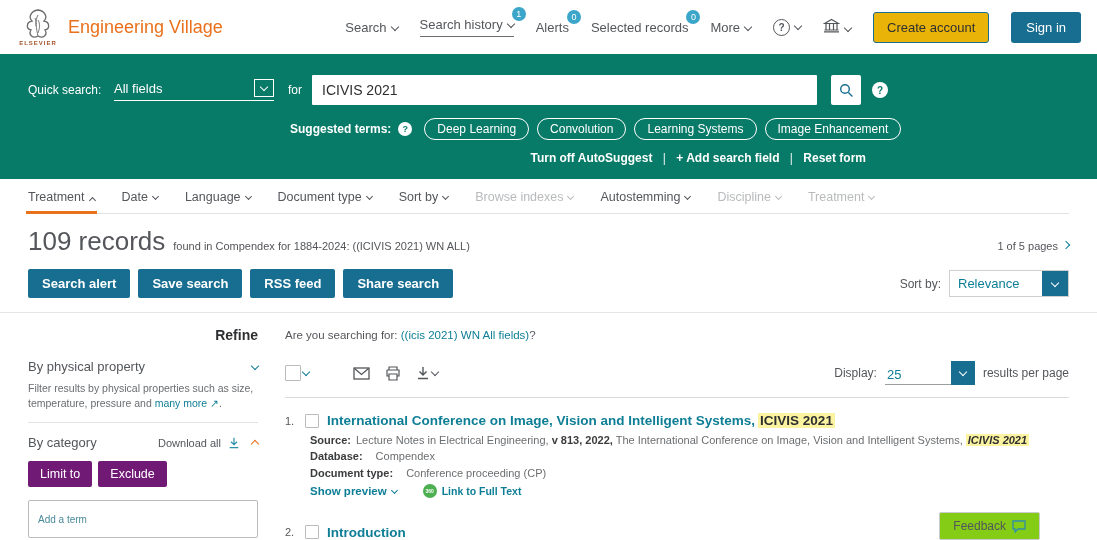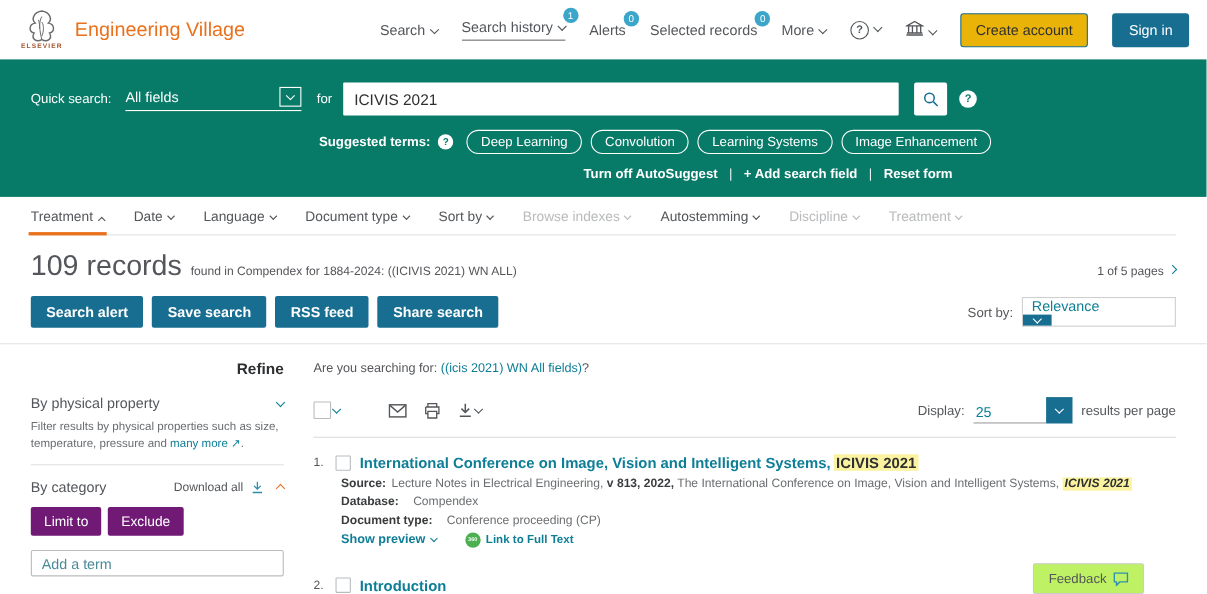--- a/index.html
+++ b/index.html
@@ -65,42 +65,42 @@
   .band-row1 { display:flex; align-items:baseline; }
   .rec-count { font-size:26px; color:#54565b; font-weight:400; }
   .rec-detail { font-size:11px; margin-left:8px; }
   .pagination { margin-left:auto; font-size:11px; color:#54565b; cursor:pointer; }
   .pagination .chev { color:#0e7e96; }
   .band-row2 { display:flex; align-items:center; margin-top:12px; }
   .btn-teal { background:#186e90; color:#fff; border:none; border-radius:2px; padding:7px 14px;
     font-size:13px; font-weight:bold; font-family:inherit; margin-right:8px; }
   .sort-wrap { margin-left:auto; display:flex; align-items:center; }
   .sort-label { font-size:12px; margin-right:8px; }
-  .dd { display:flex; border:1px solid #cfcfcf; background:#fff; width:140px; height:27px; cursor:pointer;flex-direction:column; }
+  .dd { display:flex; align-items:center; border:1px solid #cfcfcf; background:#fff; width:120px; height:27px; cursor:pointer; }
   .dd-val { flex:1; padding:0 8px; color:#0e7e96; font-size:13px; }
   .dd-btn { width:26px; height:100%; background:#186e90; color:#fff; display:flex; align-items:center; justify-content:center; }
   .dd-btn .chev { margin:0 0 2px 0; }
 
   
   .content { display:flex; padding:0 28px; }
   .sidebar { width:230px; flex:none; margin-right:27px; }
   .main { flex:1; position:relative; }
 
   .refine-title { font-size:14px; font-weight:bold; color:#2e2f31; margin:14px 0 16px;text-align:right; }
   .side-row { display:flex; align-items:center; justify-content:space-between; font-size:13px; color:#53565a; }
   .side-row .chev { color:#0e7e96; }
   .side-desc { font-size:10.5px; color:#6a6d70; line-height:1.4; margin-top:7px; }
   .side-link { color:#0e7e96; cursor:pointer; }
   .side-hr { border:none; border-top:1px solid #e2e2e2; margin:12px 0; }
   .dl-group { display:flex; align-items:center; gap:7px; font-size:11px; }
   .dl-group .chev { color:#e9711c; }
   .side-btns { display:flex; gap:6px; margin-top:11px; }
   .btn-lt { background:#701a75; color:#fff; border:none; border-radius:2px; padding:6px 12px; font-size:12.5px; font-family:inherit; }
-  .term-input { width:100%; height:24px; border:1px solid #b9bcbe; border-radius:2px; padding:0 9px;
-    font-size:13px; margin-top:13px; font-family:inherit; color:#1d4ed8; }
+  .term-input { width:100%; height:38px; border:1px solid #b9bcbe; border-radius:2px; padding:0 9px;
+    font-size:10px; margin-top:13px; font-family:inherit; color:#1d4ed8; }
   .term-input::placeholder { color:#4a8a99; opacity:1; }
   .cb { display:inline-block; width:14px; height:14px; border:1px solid #b9bcbe; background:#fff; border-radius:1px; flex:none; }
 
   .searching { margin-top:16px; font-size:11.5px; }
   .searching a { color:#0e7e96; text-decoration:none; cursor:pointer; }
   .toolbar { display:flex; align-items:center; margin-top:20px; border-bottom:1px solid #dcdcdc; padding-bottom:12px; }
   .toolbar .cb { width:16px; height:16px; }
   .toolbar .sel-chev { color:#0e7e96; margin-left:2px; }
   .tool-icons { display:flex; align-items:center; gap:15px; margin-left:44px; color:#53565a; }
   .tool-icons .chev { margin-left:2px; }
@@ -122,21 +122,21 @@
   .mbold { font-weight:bold; color:#3a3c3e; }
   .mval { margin-left:8px; }
   .preview-row { display:flex; align-items:center; margin-top:4px; gap:26px; }
   .show-prev { color:#0e7e96; font-weight:bold; font-size:11.5px; cursor:pointer; }
   .show-prev .chev { width:5px; height:5px; }
   .fulltext { display:flex; align-items:center; gap:5px; cursor:pointer; }
   .ft-badge { width:14px; height:14px; background:#4caf50; color:#fff; border-radius:50%;
     font-size:5px; font-weight:bold; display:flex; align-items:center; justify-content:center; }
   .ft-label { color:#0e7e96; font-weight:bold; font-size:10.5px; }
 
-  .feedback { position:absolute; right:57px; bottom:0; background:#bef264; border:1px solid #c9cbcd;
+  .feedback { position:absolute; right:57px; bottom:0; background:#84cc16; border:1px solid #c9cbcd;
     border-radius:2px; padding:6px 13px; font-size:12px; color:#53565a; display:flex; align-items:center; gap:6px; font-family:inherit; }
 </style>
 </head>
 <body>
 
 <div class="hdr">
   <div class="logo">
     <svg width="30" height="32" viewBox="0 0 30 32">
       <path d="M15 2 C8 3 5 9 9 13 C3 14 3 21 8 22 C5 27 10 31 15 28 C20 31 25 27 22 22 C27 21 27 14 21 13 C25 9 22 3 15 2 Z" fill="none" stroke="#6b6b6b" stroke-width="1.3"></path>
       <path d="M15 7 C12 12 13 20 15 28 M15 12 C17 15 17 20 15 25 M12 10 C13 13 13 16 13 18" fill="none" stroke="#6b6b6b" stroke-width="0.9"></path>

